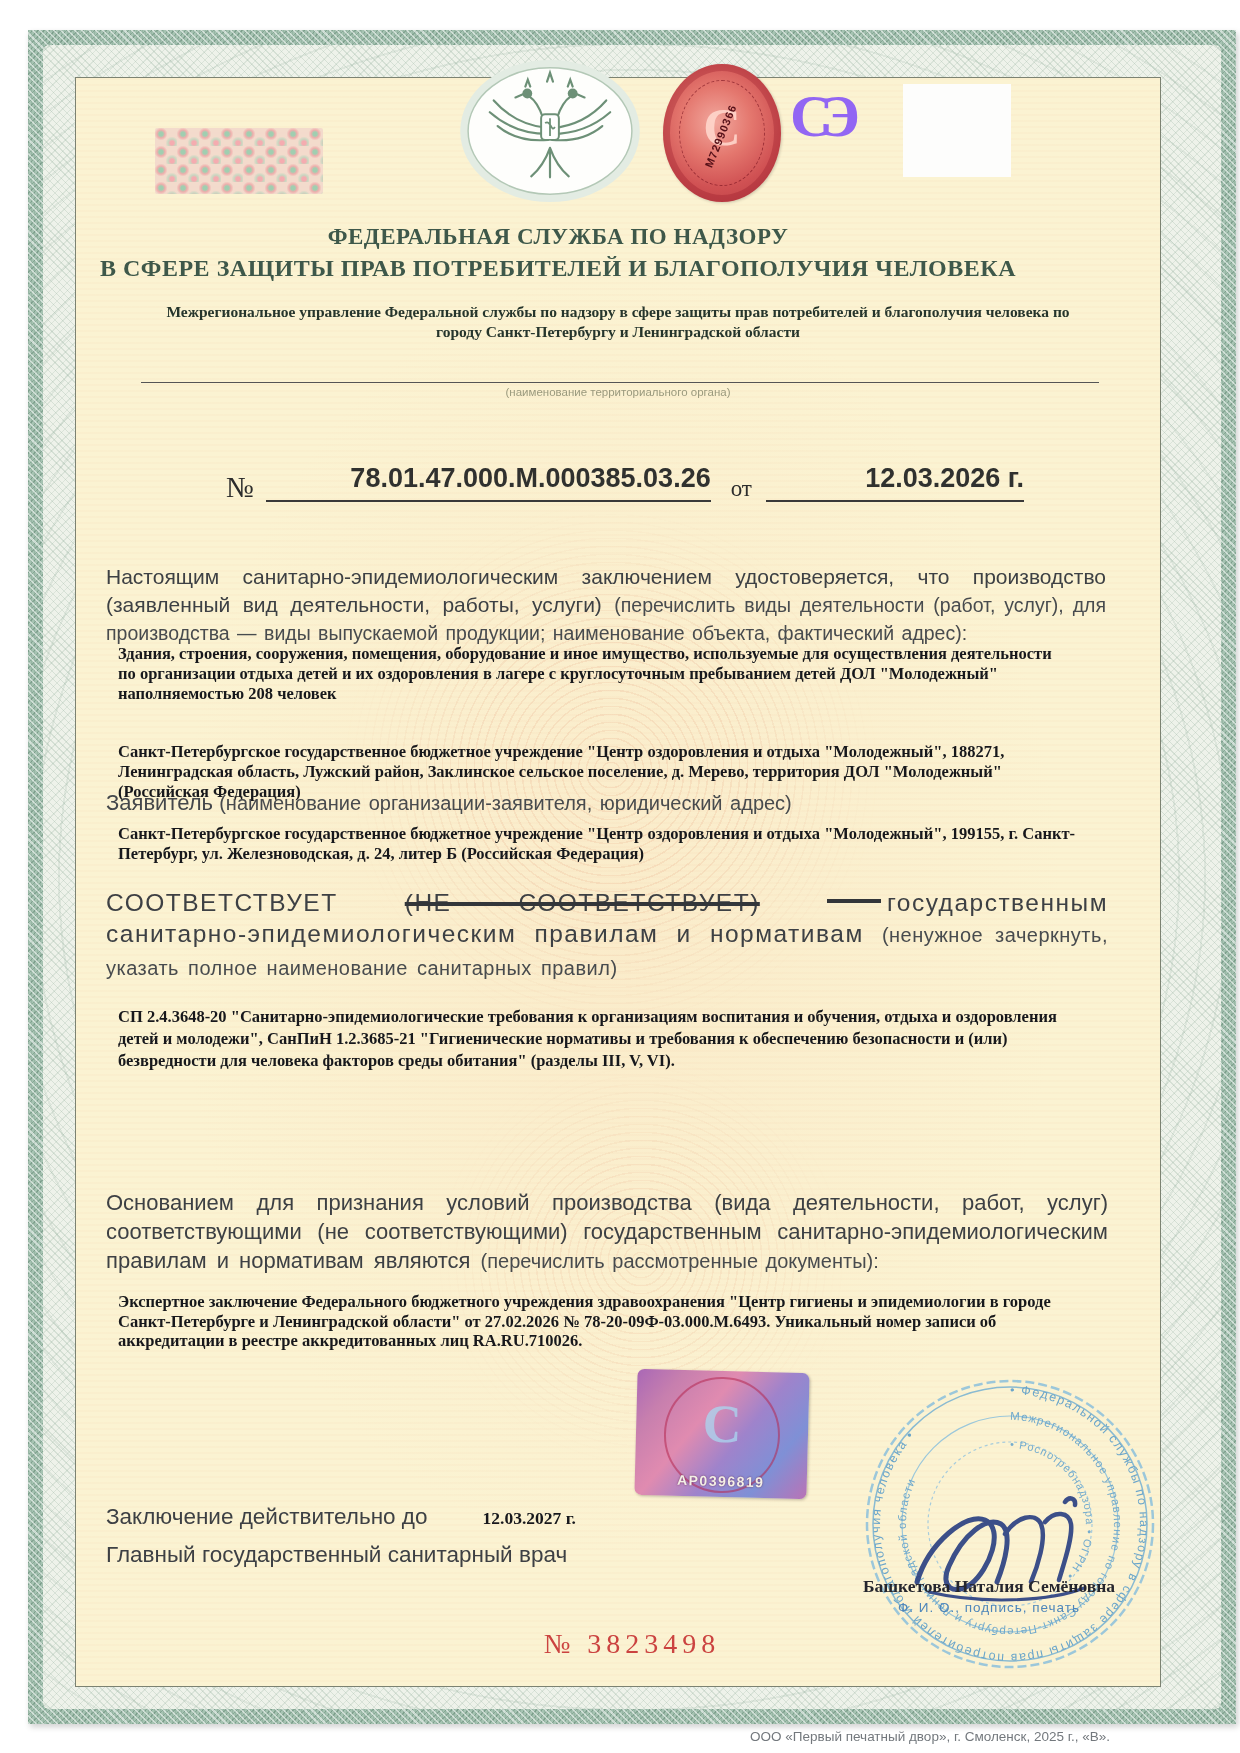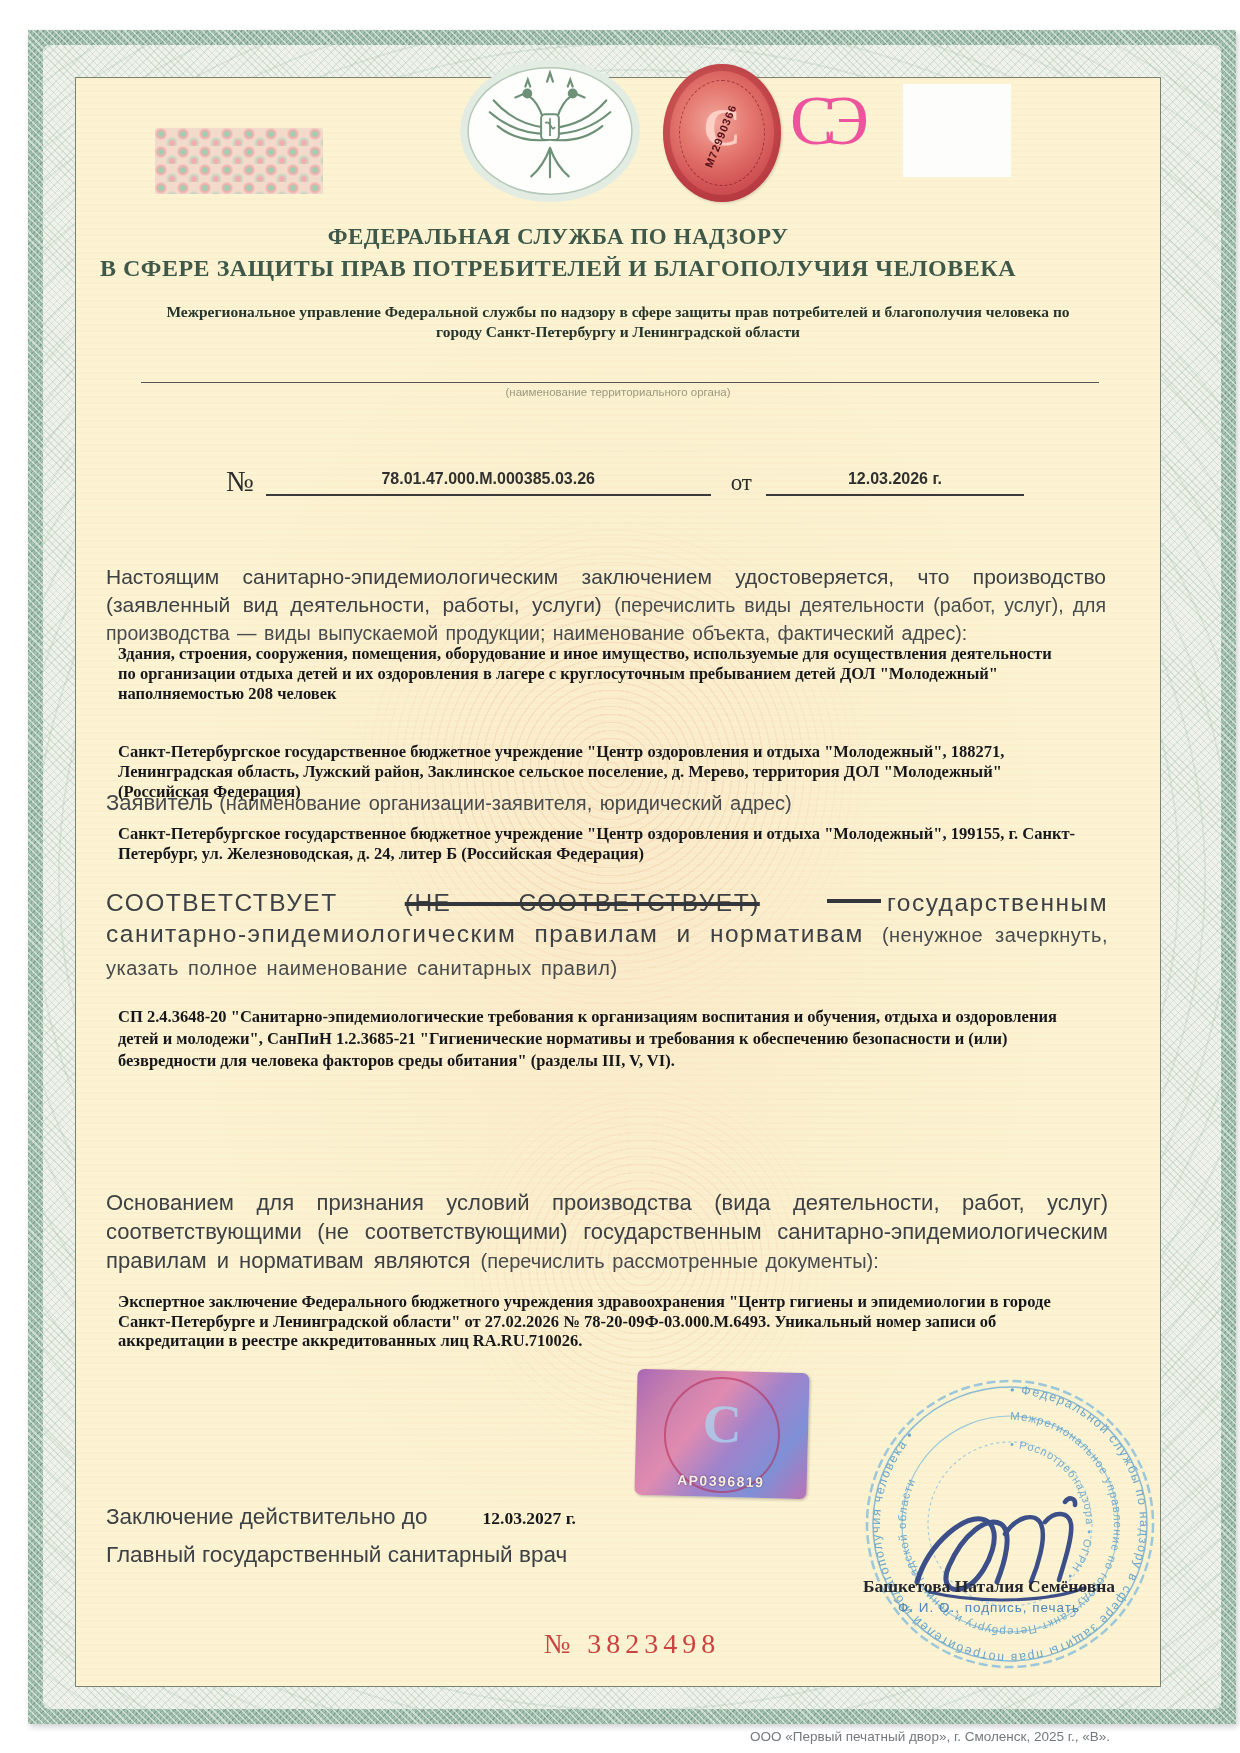--- a/index.html
+++ b/index.html
@@ -42,42 +42,42 @@
   .red-seal{position:absolute;left:663px;top:64px;width:118px;height:138px;border-radius:50%;
     background:radial-gradient(circle at 45% 42%, #f2a89e 0%, #e4776e 34%, #d05153 64%, #b53a41 100%);
     box-shadow:inset 0 0 0 7px rgba(150,25,40,.32), 1px 1px 3px rgba(0,0,0,.18);}
   .red-seal::before{content:"";position:absolute;inset:16px;border-radius:50%;
     border:1.5px dashed rgba(110,10,25,.55);}
   .red-seal .seal-letter{position:absolute;left:0;right:0;top:34px;text-align:center;
     font-family:"Liberation Serif",serif;font-weight:bold;font-size:52px;color:rgba(255,215,205,.88);}
   .red-seal .seal-serial{position:absolute;left:24px;top:66px;transform:rotate(-68deg);
     font-size:11px;font-weight:bold;color:#551018;letter-spacing:1px;white-space:nowrap;}
   .se-mark{position:absolute;left:790px;top:86px;font-family:"Liberation Serif",serif;
-    font-weight:normal;font-size:70px;line-height:1;color:#ec4899;letter-spacing:-14px;opacity:.93;}
+    font-weight:bold;font-size:60px;line-height:1;color:#8b5cf6;letter-spacing:-14px;opacity:.93;}
   .white-patch{position:absolute;left:903px;top:84px;width:108px;height:93px;background:#fdfdfc;}
 
   
   .abs{position:absolute;}
   .h-center{left:0;right:0;text-align:center;}
   .shift-left{padding-right:120px;}
   .agency{font-family:"Liberation Serif",serif;font-weight:bold;color:#3e584a;letter-spacing:.5px;}
   .agency1{top:146px;font-size:23px;}
   .agency2{top:177px;font-size:24px;}
   .terr{top:224px;left:72px;width:940px;text-align:center;font-family:"Liberation Serif",serif;
     font-weight:bold;font-size:15.5px;line-height:20px;color:#26352c;}
   .rule-line{top:304px;left:65px;width:958px;border-top:1.5px solid #555;height:0;}
   .rule-caption{top:308px;font-size:11.5px;color:#9a997d;}
   .doc-title{top:326px;font-family:"Liberation Serif",serif;font-weight:bold;font-size:34px;
     color:#2f4e3d;letter-spacing:1px;text-shadow:1.5px 1.5px 0 rgba(125,155,135,.55);}
 
   
   .num-row{top:388px;left:150px;display:flex;align-items:flex-end;color:#2c2c2c;}
   .num-label{font-family:"Liberation Serif",serif;font-size:29px;line-height:30px;}
-  .blank{border-bottom:2px solid #3a3a3a;text-align:center;font-weight:bold;font-size:16px;
-    color:#30312f;padding-bottom:3px;line-height:24px;}
+  .blank{border-bottom:2px solid #3a3a3a;text-align:right;font-weight:bold;font-size:27px;
+    color:#30312f;padding-bottom:10px;line-height:24px;}
   .blank.number{width:445px;margin-left:12px;}
   .ot-label{font-family:"Liberation Serif",serif;font-size:23px;line-height:26px;margin:0 14px 0 20px;}
   .blank.date{width:258px;}
 
   
   .form-p{color:#3d4044;text-align:justify;}
   .p-intro{top:464px;left:30px;width:1000px;font-size:21px;line-height:28px;word-spacing:5px;}
   .form-paren{font-size:19.5px;color:#484b4e;word-spacing:2px;}
   .l-applicant{top:712px;left:30px;font-size:22px;color:#44474b;}
   .l-applicant .form-paren{font-size:20px;}

